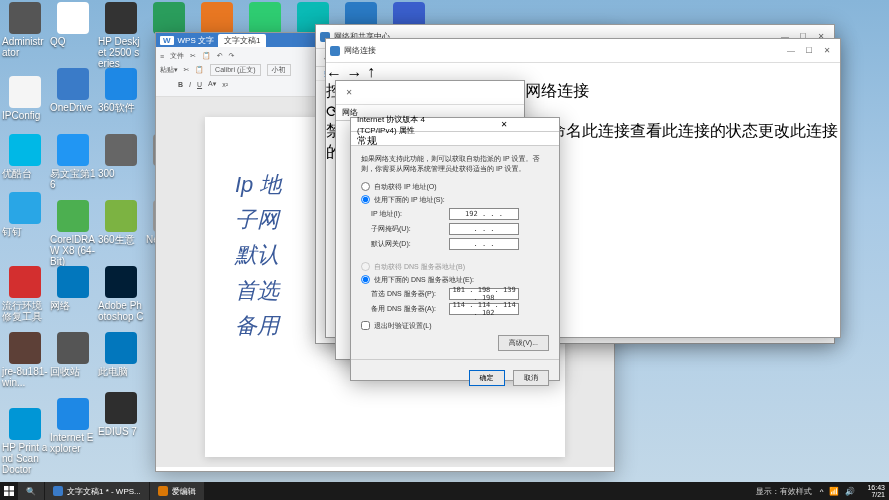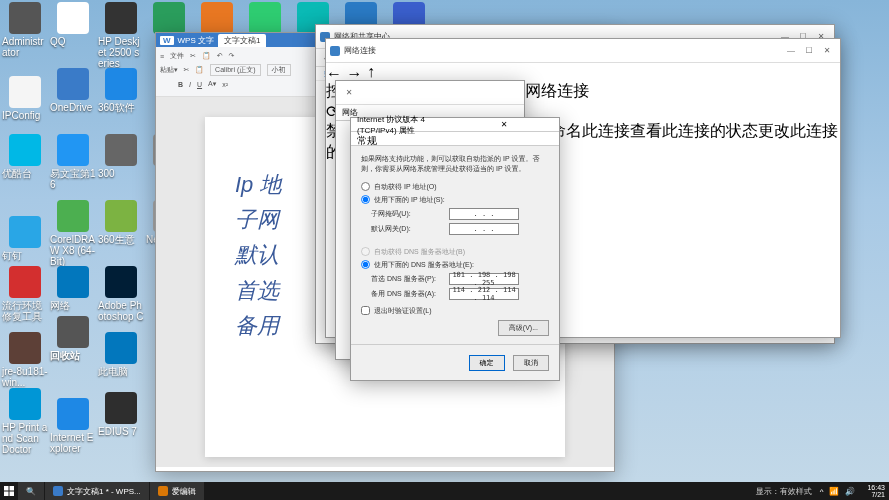--- a/index.html
+++ b/index.html
@@ -141,21 +141,21 @@
         <div class="lbl">易文宝第16</div>
       </div>
       <div class="dicon" style="left: 98px; top: 134px;">
         <div class="ibox" style="background:#666;color:#fff;"></div>
         <div class="lbl">300</div>
       </div>
       <div class="dicon" style="left: 146px; top: 134px;">
         <div class="ibox" style="background:#999;color:#fff;"></div>
         <div class="lbl"></div>
       </div>
-      <div class="dicon" style="left: 2px; top: 216px;">
+      <div class="dicon" style="left: 2px; top: 192px;">
         <div class="ibox" style="background:#29a6e6;color:#fff;"></div>
         <div class="lbl">钉钉</div>
       </div>
       <div class="dicon" style="left: 50px; top: 200px;">
         <div class="ibox" style="background:#4caf50;color:#fff;"></div>
         <div class="lbl">CorelDRAW X8 (64-Bit)</div>
       </div>
       <div class="dicon" style="left: 98px; top: 200px;">
         <div class="ibox" style="background:#7cb342;color:#fff;"></div>
         <div class="lbl">360生意</div>
@@ -173,29 +173,29 @@
         <div class="lbl">网络</div>
       </div>
       <div class="dicon" style="left: 98px; top: 266px;">
         <div class="ibox" style="background:#001e36;color:#31a8ff;"></div>
         <div class="lbl">Adobe Photoshop C</div>
       </div>
       <div class="dicon" style="left: 2px; top: 332px;">
         <div class="ibox" style="background:#5d4037;color:#fff;"></div>
         <div class="lbl">jre-8u181-win...</div>
       </div>
-      <div class="dicon" style="left: 50px; top: 316px; font-weight: bold;">
+      <div class="dicon" style="left: 50px; top: 332px;">
         <div class="ibox" style="background:#555;color:#fff;"></div>
         <div class="lbl">回收站</div>
       </div>
       <div class="dicon" style="left: 98px; top: 332px;">
         <div class="ibox" style="background:#0277bd;color:#fff;"></div>
         <div class="lbl">此电脑</div>
       </div>
-      <div class="dicon" style="left: 2px; top: 388px;">
+      <div class="dicon" style="left: 2px; top: 408px;">
         <div class="ibox" style="background:#0096d6;color:#fff;"></div>
         <div class="lbl">HP Print and Scan Doctor</div>
       </div>
       <div class="dicon" style="left: 50px; top: 398px;">
         <div class="ibox" style="background:#1e88e5;color:#fff;"></div>
         <div class="lbl">Internet Explorer</div>
       </div>
       <div class="dicon" style="left: 98px; top: 392px;">
         <div class="ibox" style="background:#2e2e2e;color:#fff;"></div>
         <div class="lbl">EDIUS 7</div>
@@ -323,45 +323,49 @@
 
     <div class="radio">
       <input type="radio" name="ipmode" style="">
       <span>自动获得 IP 地址(O)</span>
     </div>
     <div class="radio">
       <input type="radio" name="ipmode" checked="" style="">
       <span>使用下面的 IP 地址(S):</span>
     </div>
     <div class="field">
+      <span class="flabel">IP 地址(I):</span>
+      <span class="ipinput">192 .    .    .</span>
+    </div>
+    <div class="field">
       <span class="flabel">子网掩码(U):</span>
       <span class="ipinput">.    .    .</span>
     </div>
     <div class="field">
       <span class="flabel">默认网关(D):</span>
       <span class="ipinput">.    .    .</span>
     </div>
 
     <div class="sep"></div>
 
     <div class="radio" style="color:#999;">
       <input type="radio" name="dnsmode" disabled="" style="">
       <span>自动获得 DNS 服务器地址(B)</span>
     </div>
     <div class="radio">
       <input type="radio" name="dnsmode" checked="" style="">
       <span>使用下面的 DNS 服务器地址(E):</span>
     </div>
     <div class="field">
       <span class="flabel">首选 DNS 服务器(P):</span>
-      <span class="ipinput">101 . 198 . 198 . 255</span>
+      <span class="ipinput">101 . 198 . 139 . 198</span>
     </div>
     <div class="field">
       <span class="flabel">备用 DNS 服务器(A):</span>
-      <span class="ipinput">114 . 212 . 114 . 114</span>
+      <span class="ipinput">114 . 114 . 114 . 102</span>
     </div>
 
     <div class="chk">
       <input type="checkbox" style="">
       <span>退出时验证设置(L)</span>
     </div>
     <div class="advbtn">
       <span class="btn">高级(V)...</span>
     </div>
   </div>

